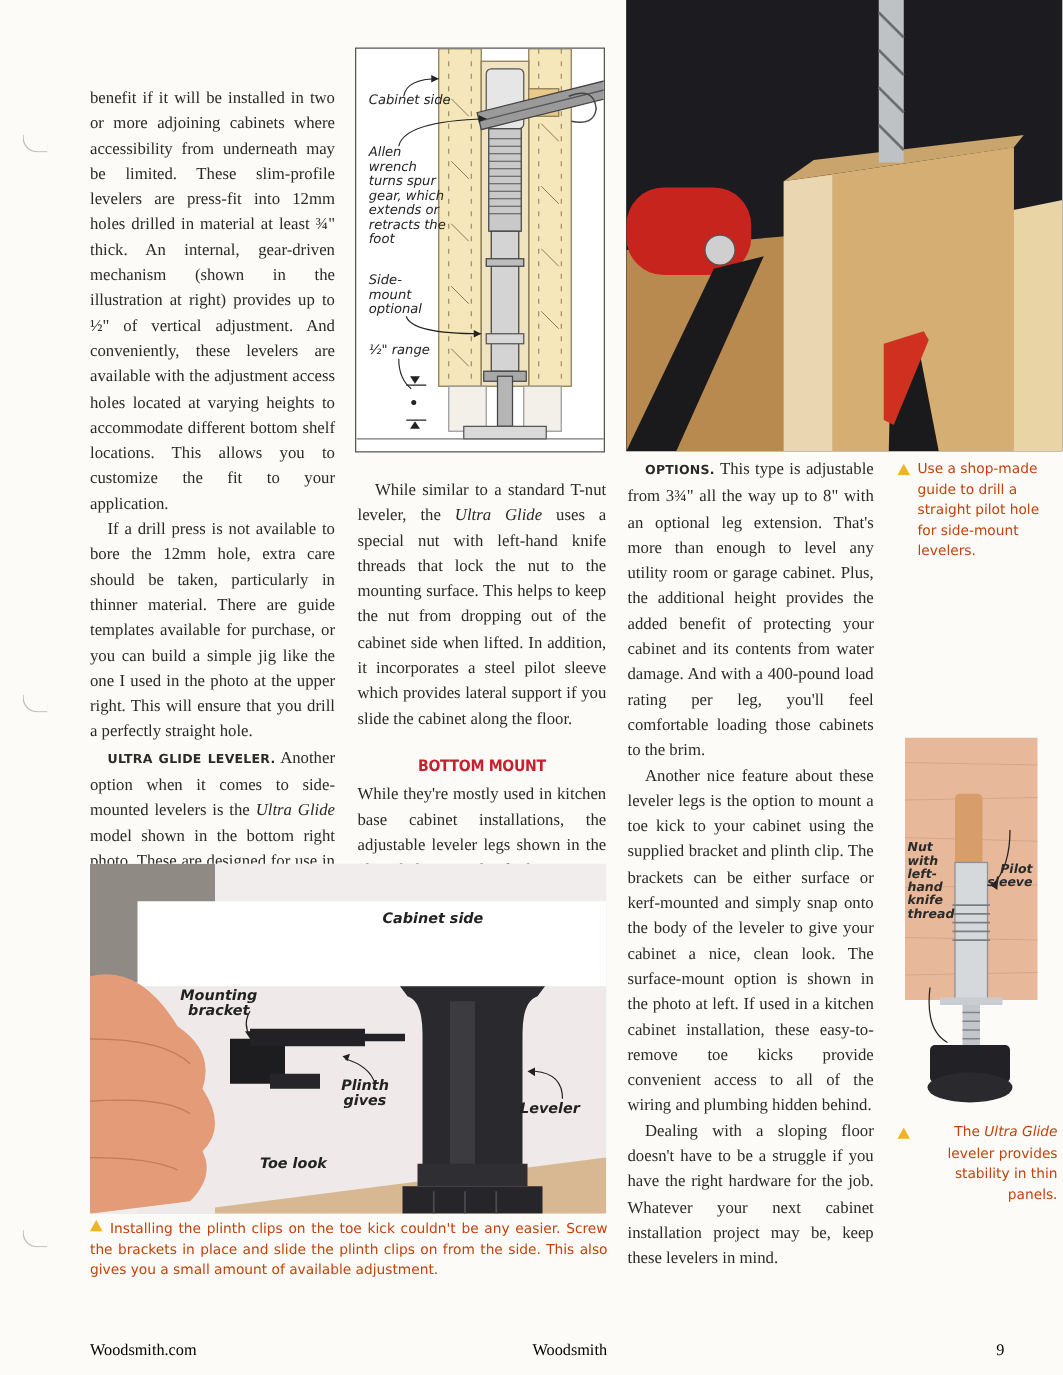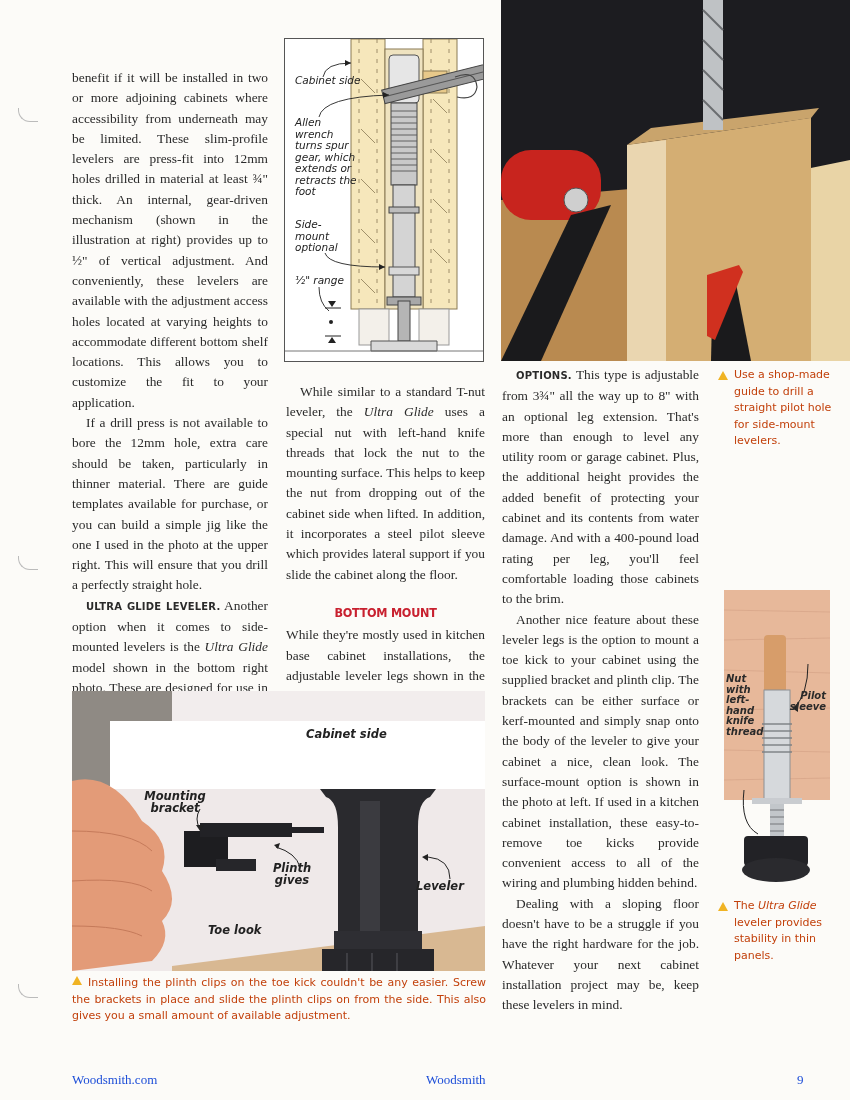--- a/index.html
+++ b/index.html
@@ -24,29 +24,29 @@
   .photo-drill { position: absolute; left: 501px; top: 0; width: 349px; height: 361px; background: #1b1b1e; overflow: hidden; }
 
   .caption { position: absolute; font-family: "DejaVu Sans", "Liberation Sans", sans-serif; font-size: 11px; line-height: 16.6px; color: #c2410c; }
   .tri { display: inline-block; width: 0; height: 0; border-left: 5px solid transparent; border-right: 5px solid transparent; border-bottom: 9px solid #f0b323; vertical-align: 1px; }
   .cap-drill { left: 718px; top: 367px; width: 128px; }
   .cap-drill .tri, .cap-ultra .tri { position: absolute; left: 0; top: 4px; }
   .cap-drill .txt, .cap-ultra .txt { display: block; padding-left: 16px; }
 
   
   .photo-ultra { position: absolute; left: 722px; top: 590px; width: 110px; height: 300px; }
-  .cap-ultra { left: 718px; top: 898px; width: 128px; }
+  .cap-ultra { left: 718px; top: 898px; width: 128px; text-align: right; }
 
   
   .photo-plinth { position: absolute; left: 72px; top: 691px; width: 413px; height: 280px; overflow: hidden; background: #e9e4e4; }
   .photo-plinth .lbl { position: absolute; font-family: "DejaVu Sans", "Liberation Sans", sans-serif; font-style: italic; font-weight: bold; font-size: 11.5px; line-height: 11.5px; color: #222; text-align: center; }
   .cap-plinth { left: 72px; top: 975px; width: 414px; text-align: justify; }
   .cap-plinth .tri { margin-right: 6px; }
 
-  .footer { position: absolute; top: 1072px; font-size: 13px; color: #1d4ed8; }
+  .footer { position: absolute; top: 1072px; font-size: 13px; color: #000000; }
   .foot-left { left: 72px; }
   .foot-center { left: 426px; }
   .foot-right { left: 797px; }
 
   .binder { position: absolute; left: 18px; width: 20px; height: 14px; border-bottom: 1px solid #bbb; border-left: 1px solid #bbb; border-radius: 0 0 0 12px; }
 </style>
 </head>
 <body>
 
 <div class="binder" style="top:108px;"></div>

